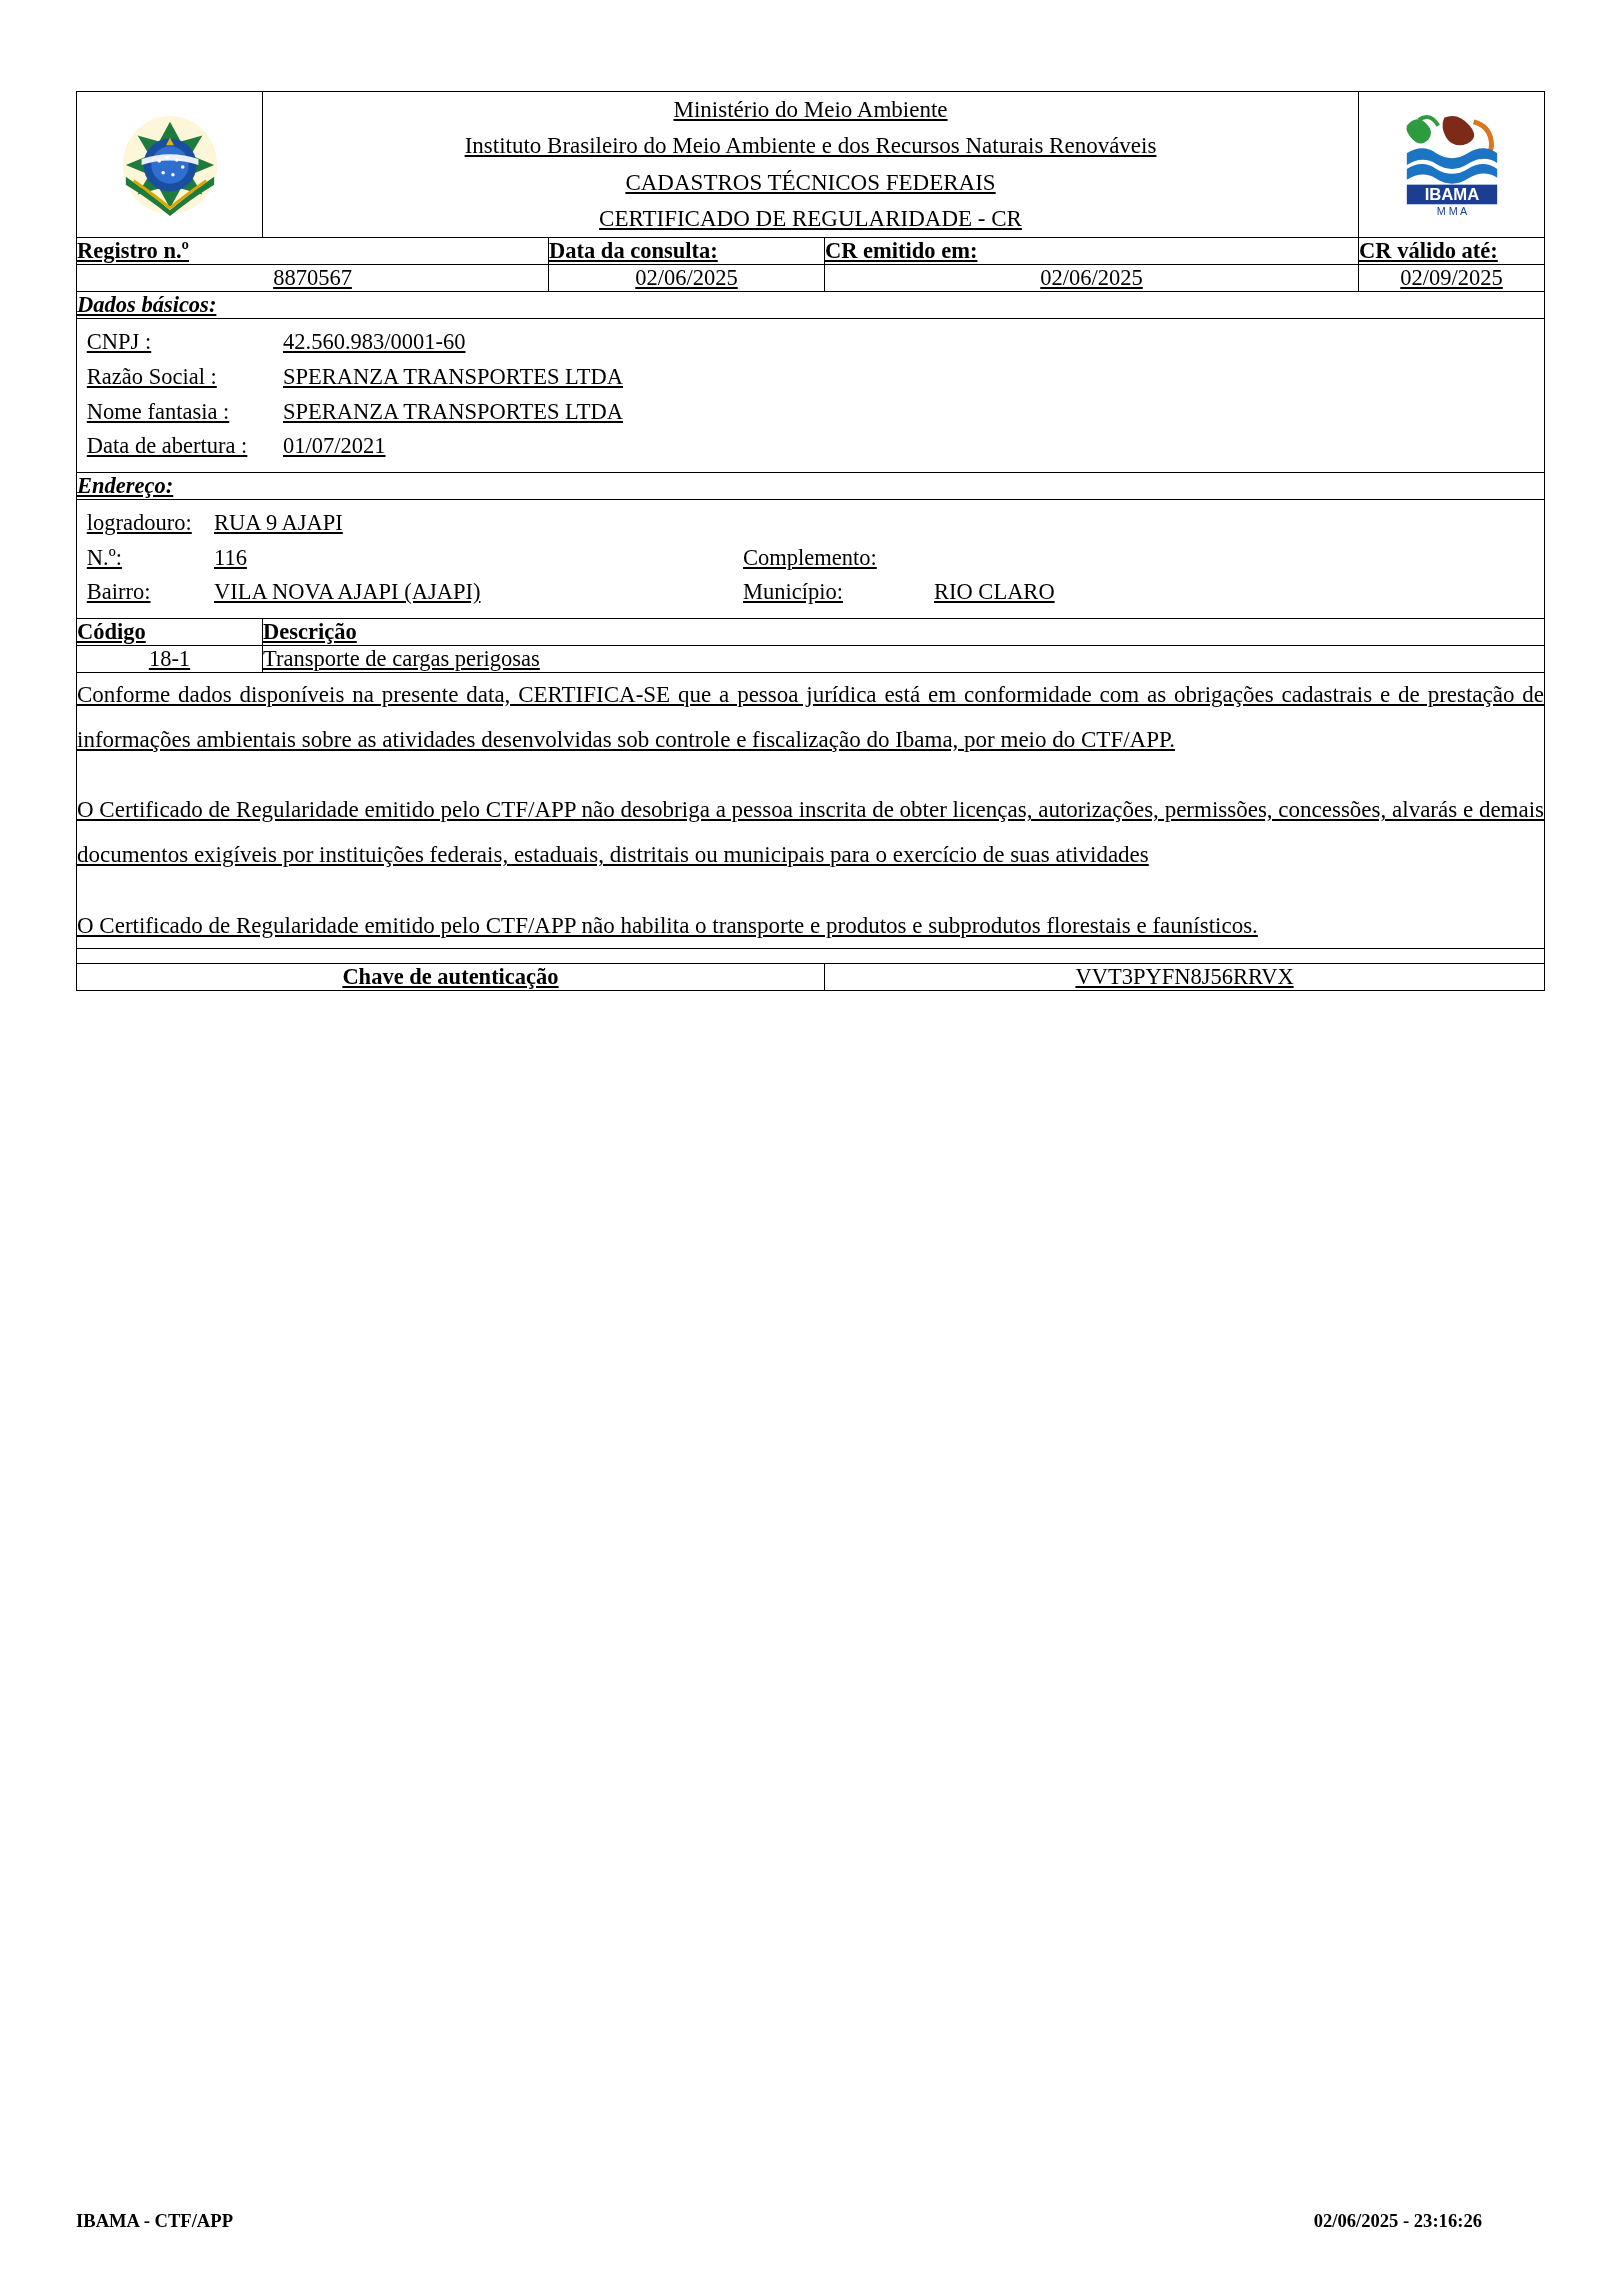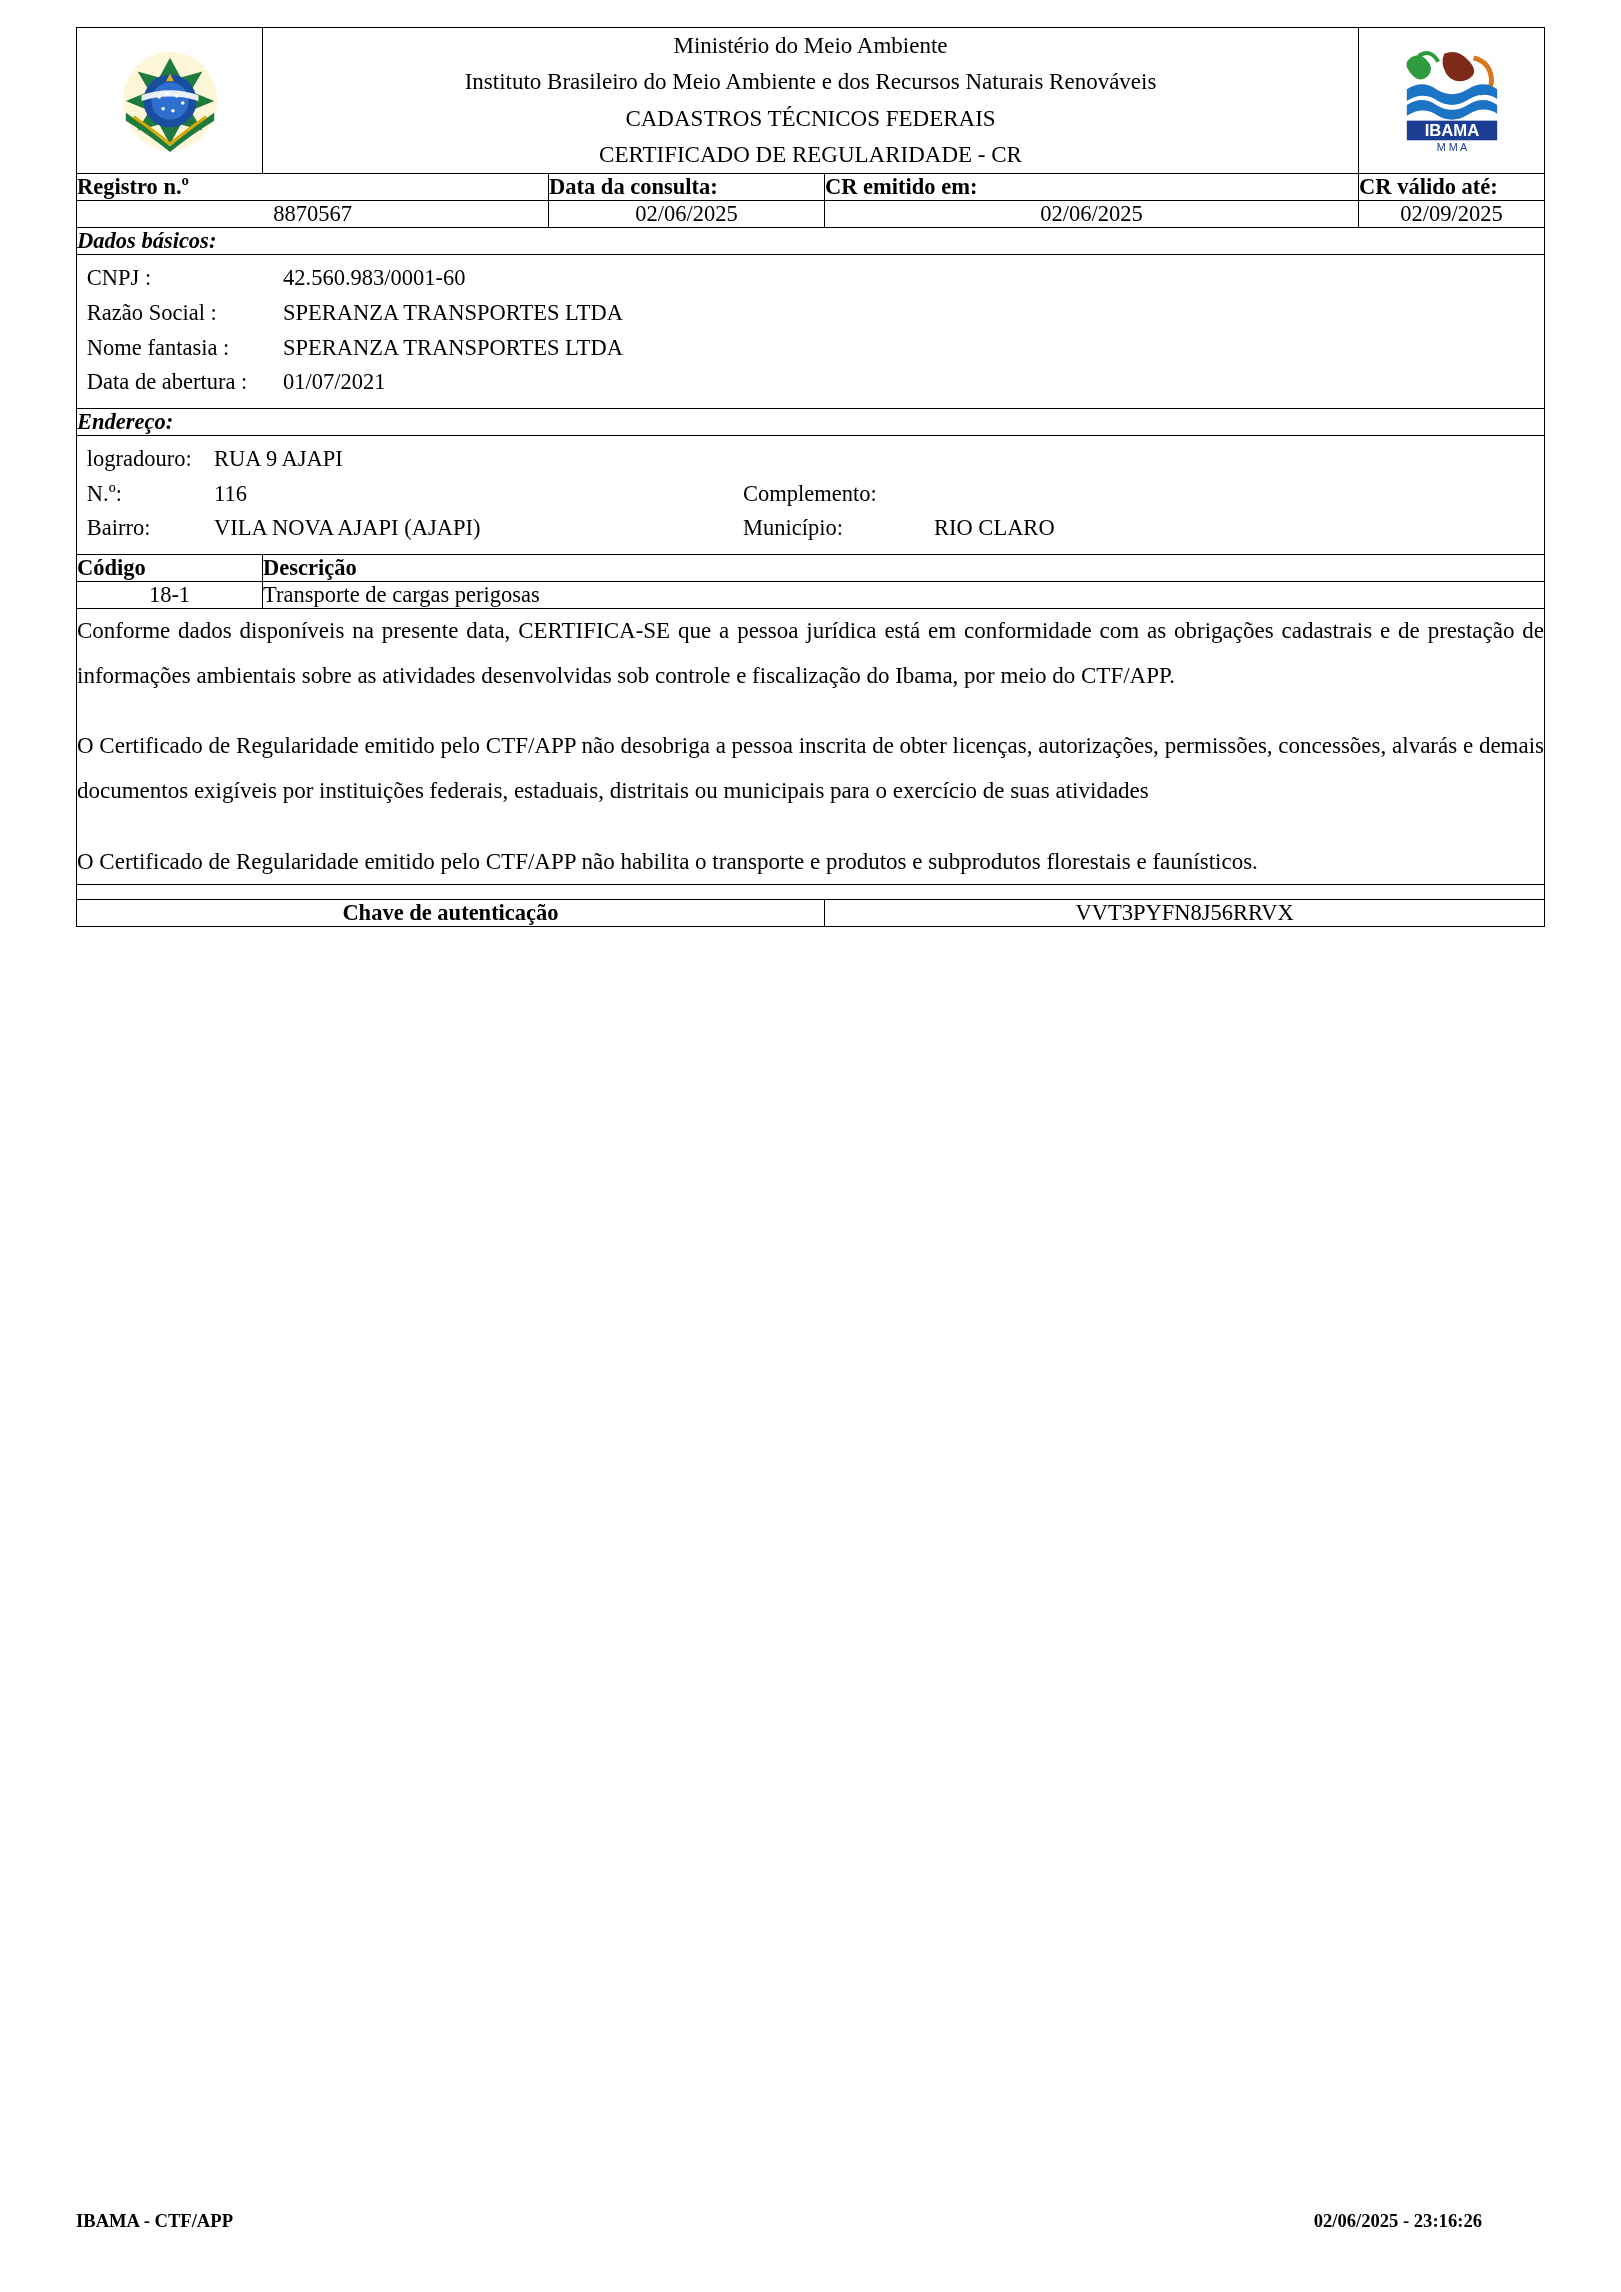--- a/index.html
+++ b/index.html
@@ -13,21 +13,22 @@
     font-family: "Liberation Serif", serif;
     color: #000000;
     position: relative;
   }
   .page {
     position: absolute;
     left: 0; top: 0;
     width: 1558px;
     height: 2293px;
     box-sizing: border-box;
-    padding: 27px 76px;
+    padding: 91px 76px;
+    text-decoration: underline;
   }
   .doc {
     border: 1.5px solid #000;
     border-collapse: collapse;
     width: 1468px;
     table-layout: fixed;
   }
   .doc td {
     border: 1.5px solid #000;
     vertical-align: middle;

